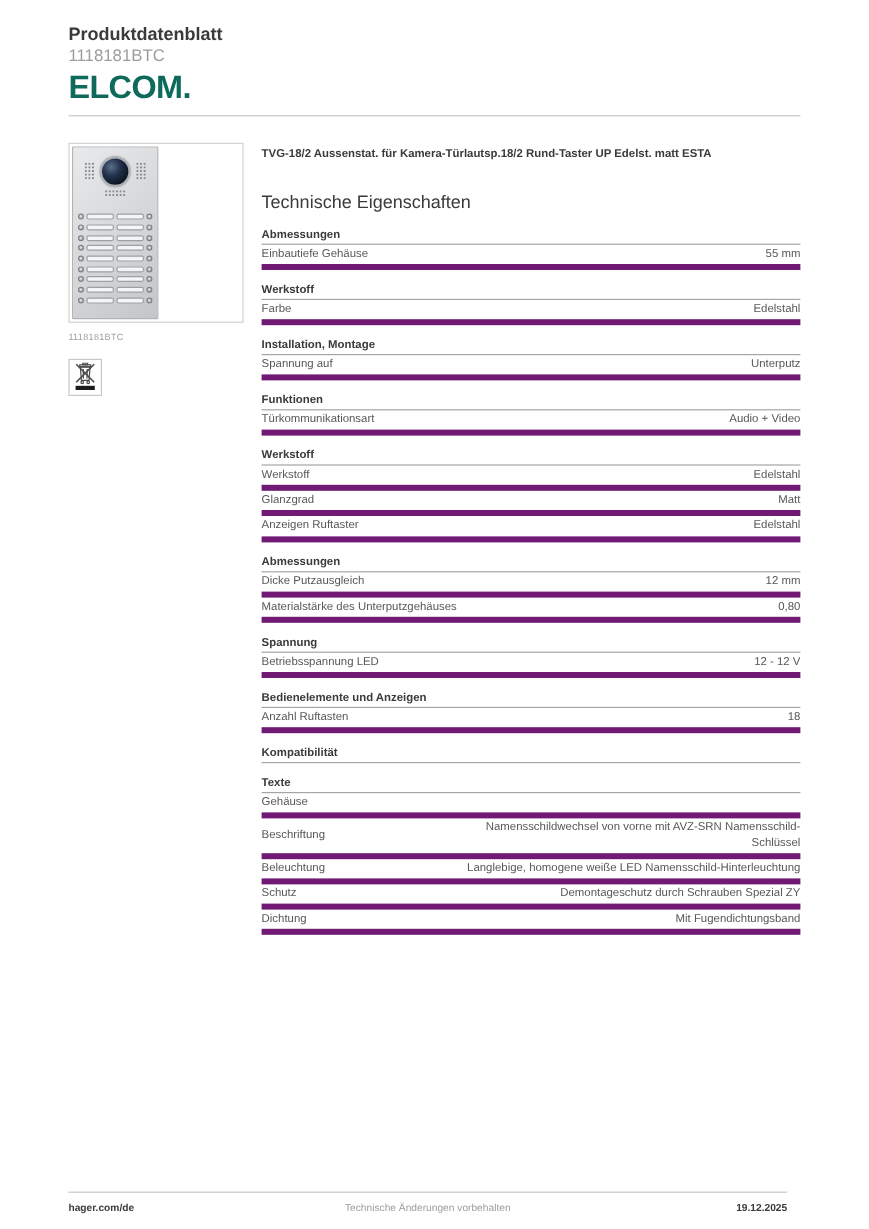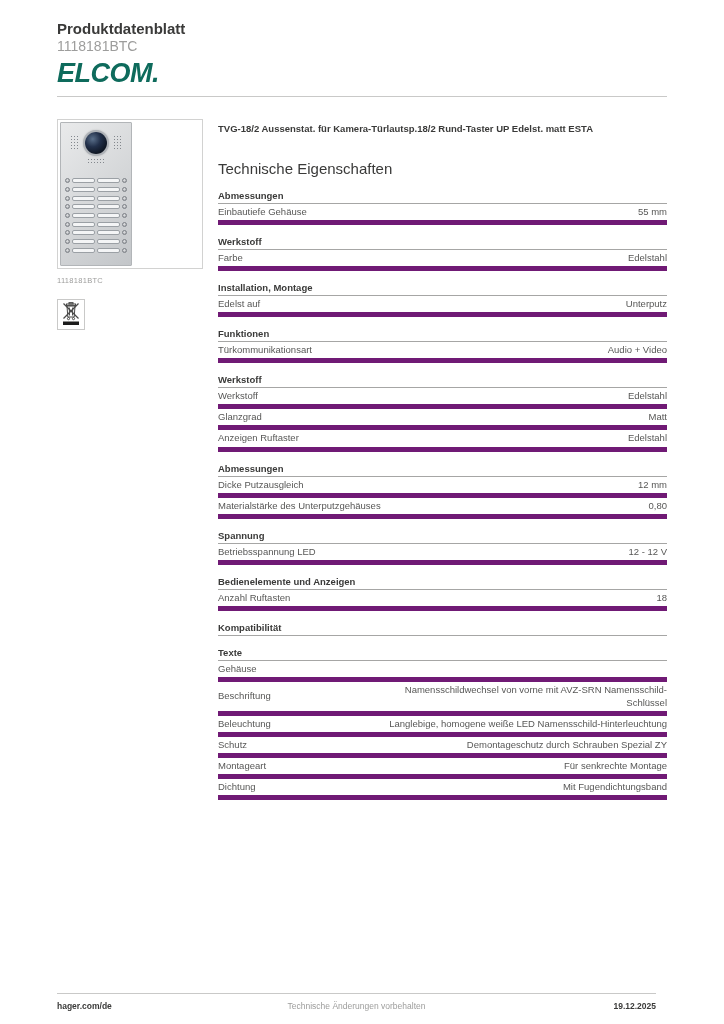--- a/index.html
+++ b/index.html
@@ -161,21 +161,21 @@
 </head>
 <body>
 
 <div class="page">
 
   <div class="header">
     <div>
       <div class="doc-title">Produktdatenblatt</div>
       <div class="doc-code">1118181BTC</div>
     </div>
-    <div class="brand-logo" style="color: rgb(14, 107, 92); font-style: italic;">ELCOM.</div>
+    <div class="brand-logo" style="color: rgb(14, 107, 92);">ELCOM.</div>
   </div>
   <div class="header-rule"></div>
 
   <div class="content">
 
     <div class="left-col">
       <div class="product-image-box">
         <div class="door-panel">
           <div class="camera-module">
             <div class="dots dots-left"></div>
@@ -274,21 +274,21 @@
           <div class="spec-section">
             <div class="spec-title">Werkstoff</div>
             <div class="spec-row">
               <div class="spec-label">Farbe</div>
               <div class="spec-value">Edelstahl</div>
             </div>
           </div>
           <div class="spec-section">
             <div class="spec-title">Installation, Montage</div>
             <div class="spec-row">
-              <div class="spec-label">Edelst auf</div>
+              <div class="spec-label">Spannung auf</div>
               <div class="spec-value">Unterputz</div>
             </div>
           </div>
           <div class="spec-section">
             <div class="spec-title">Funktionen</div>
             <div class="spec-row">
               <div class="spec-label">Türkommunikationsart</div>
               <div class="spec-value">Audio + Video</div>
             </div>
           </div>
@@ -344,24 +344,20 @@
               <div class="spec-label">Beschriftung</div>
               <div class="spec-value">Namensschildwechsel von vorne mit AVZ-SRN Namensschild-Schlüssel</div>
             </div>
             <div class="spec-row">
               <div class="spec-label">Beleuchtung</div>
               <div class="spec-value">Langlebige, homogene weiße LED Namensschild-Hinterleuchtung</div>
             </div>
             <div class="spec-row">
               <div class="spec-label">Schutz</div>
               <div class="spec-value">Demontageschutz durch Schrauben Spezial ZY</div>
-            </div>
-            <div class="spec-row">
-              <div class="spec-label">Montageart</div>
-              <div class="spec-value">Für senkrechte Montage</div>
             </div>
             <div class="spec-row">
               <div class="spec-label">Dichtung</div>
               <div class="spec-value">Mit Fugendichtungsband</div>
             </div>
           </div>
         </div>
     </div>
 
   </div>

